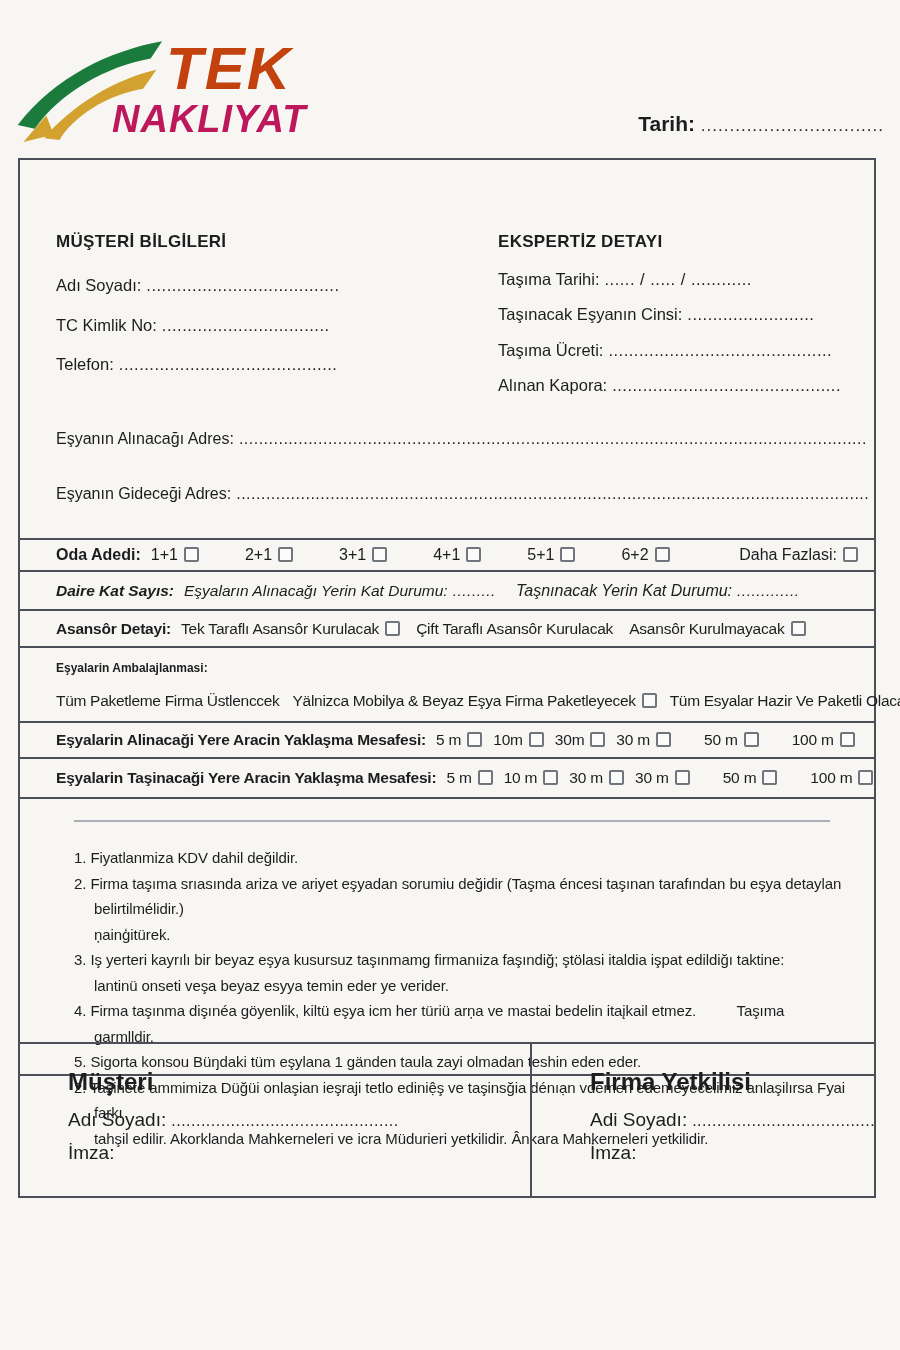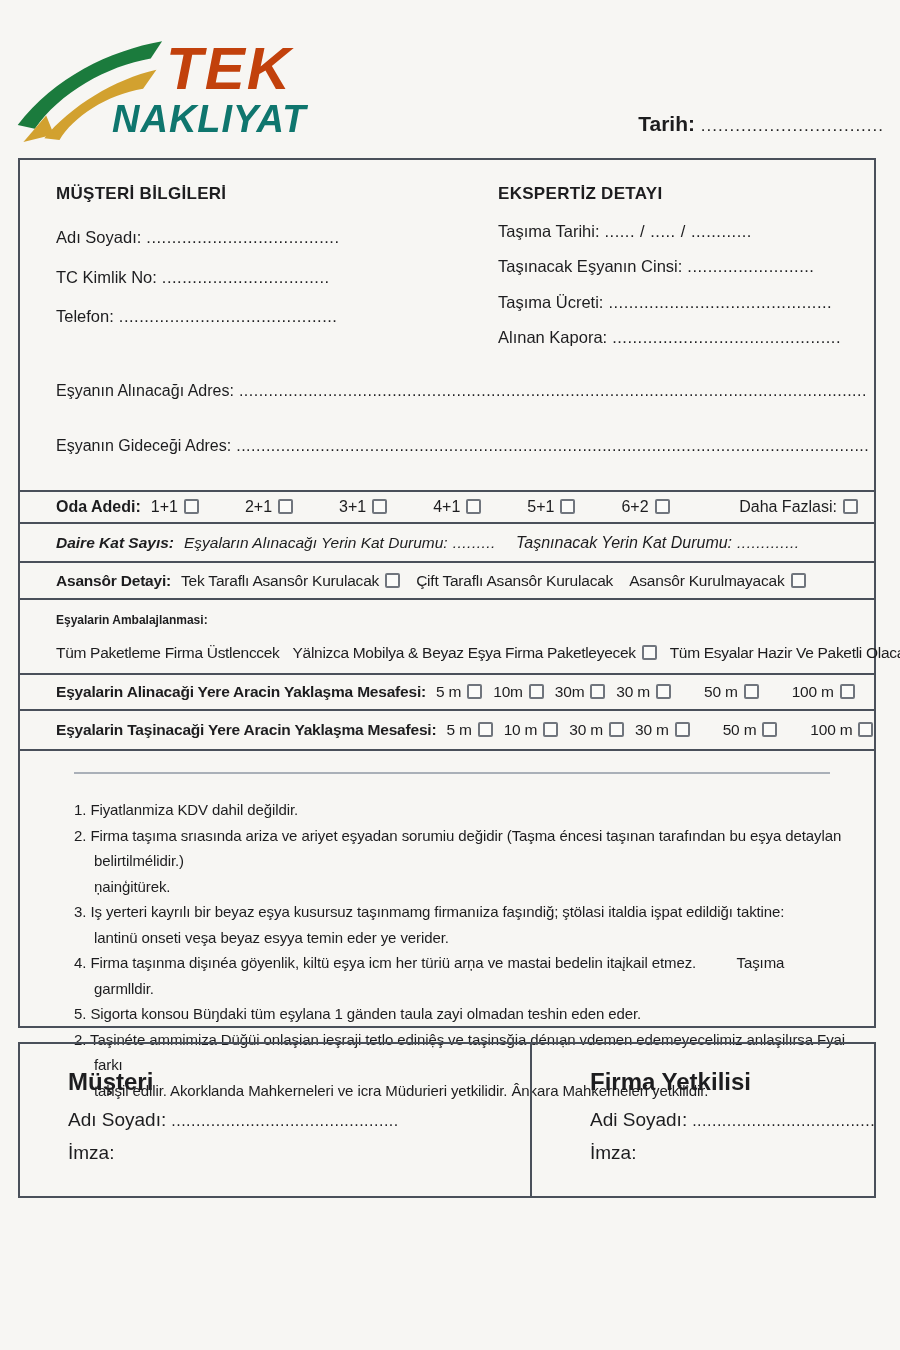--- a/index.html
+++ b/index.html
@@ -4,30 +4,30 @@
 <style>
   * { margin:0; padding:0; box-sizing:border-box; }
   body { width:900px; height:1350px; background:#f7f6f3; font-family:"Liberation Sans", sans-serif; color:#1d1d1f; }
   .page { position:relative; width:900px; height:1350px; overflow:hidden; }
 
   
   .logo-svg { position:absolute; left:12px; top:28px; width:152px; height:114px; }
   .brand-tek { position:absolute; left:166px; top:34px; font-size:60px; font-weight:bold; font-style:italic;
                letter-spacing:2px; color:#c2410c; }
   .brand-nak { position:absolute; left:112px; top:98px; font-size:38px; font-weight:bold; font-style:italic;
-               letter-spacing:1px; color:#0f766e; }
+               letter-spacing:1px; color:#be185d; }
   .date-row { position:absolute; right:16px; top:112px; font-size:21px; font-weight:bold; white-space:nowrap; }
   .date-row .dots { font-weight:normal; font-size:17px; letter-spacing:1px; color:#222; }
 
   
   .formbox { position:absolute; left:18px; top:158px; width:858px; border:2px solid #4a505a; }
   .formbox section { border-top:2px solid #4a505a; }
   .formbox section:first-child { border-top:none; }
 
-  .info { position:relative; height:330px; }
+  .info { position:relative; height:330px;margin-top:48px; }
   .sec-title { position:absolute; font-size:17px; font-weight:bold; letter-spacing:0.3px; }
   .field { position:absolute; font-size:16.5px; white-space:nowrap; }
   .fdots { letter-spacing:0.5px; margin-left:5px; }
   .addr { position:absolute; left:36px; right:6px; overflow:hidden; white-space:nowrap; font-size:16px; }
 
   .row { display:flex; align-items:center; padding-left:36px; white-space:nowrap; overflow:visible; }
   .row .lbl { font-weight:bold; margin-right:10px; }
 
   .rooms { height:32px; font-size:16px; padding-right:16px; }
   .rooms .opt { margin-right:46px; }

